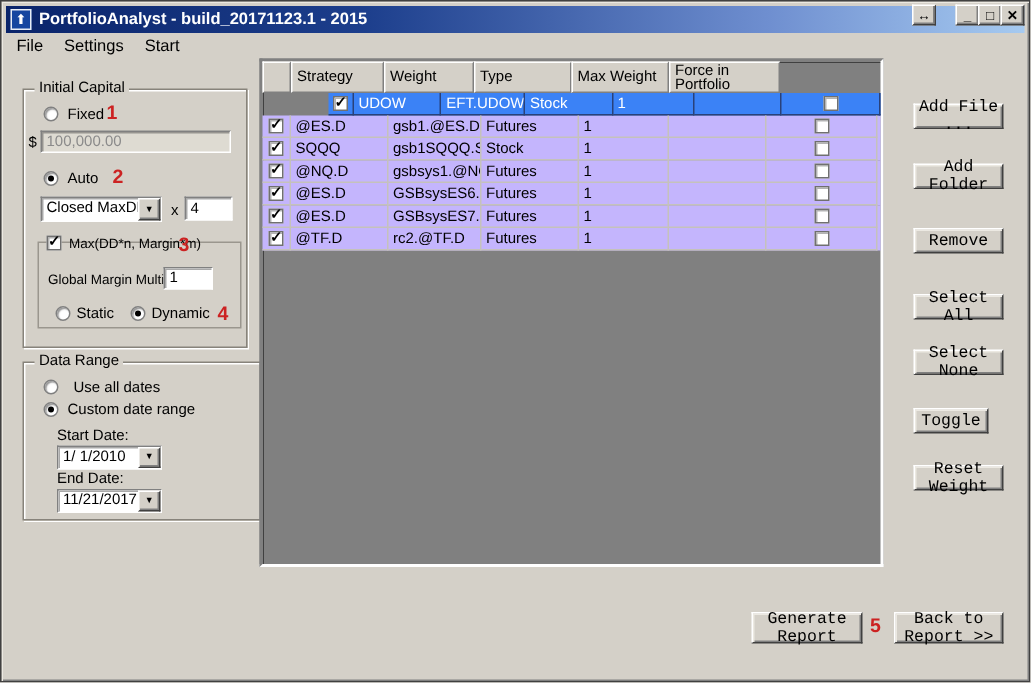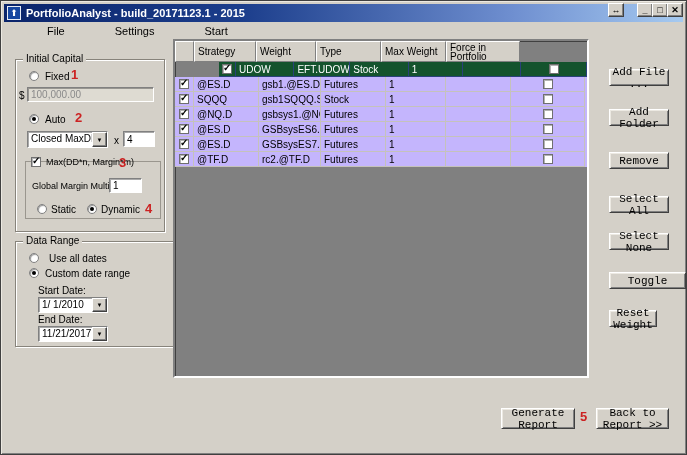--- a/index.html
+++ b/index.html
@@ -30,21 +30,21 @@
     box-shadow: inset -1px -1px 0 #808080;
     font-size: 9px; font-weight: bold; text-align: center; line-height: 12px; cursor: default;
   }
   .btn-help  { right: 62px; }
   .btn-min   { right: 33px; }
   .btn-max   { right: 18px; }
   .btn-close { right: 3px; }
 
   
   .menubar { position: absolute; top: 21px; left: 3px; right: 3px; height: 17px; display: flex; align-items: center; }
-  .menu-item { padding: 2px 7px; margin-left: 36px; }
+  .menu-item { padding: 2px 7px; }
 
   
   .btn {
     position: absolute; background: #d4d0c8;
     border: 1px solid; border-color: #fff #404040 #404040 #fff;
     box-shadow: inset 1px 1px 0 #ece9e2, inset -1px -1px 0 #808080;
     font-size: 11px; text-align: center; cursor: default;
     display: flex; align-items: center; justify-content: center; font-family: Liberation Mono, monospace;
   }
   .groupbox {
@@ -111,21 +111,21 @@
     font-size: 10px; padding: 1px 3px; line-height: 9px;
     display: flex; align-items: center; overflow: hidden;
   }
   .tr { display: flex; height: 15px; background: #c4b5fd; }
   .td {
     border-right: 1px solid #c5c2bb; border-bottom: 1px solid #c5c2bb;
     font-size: 10px; padding: 1px 3px; white-space: nowrap; overflow: hidden;
     display: flex; align-items: center;
   }
   .td.center { justify-content: center; padding: 0; }
-  .tr.sel { background: #14532d; color: #fff; margin-left: 44px; }
+  .tr.sel { background: #3b82f6; color: #fff; margin-left: 44px; }
   .tr.sel .td { border-color: #29417a; }
   .c0 { width: 19px; } .c1 { width: 65px; } .c2 { width: 62px; }
   .c3 { width: 65px; } .c4 { width: 60px; } .c5 { width: 65px; } .c6 { width: 74px; }
 </style>
 </head>
 <body>
 
 <div class="window">
 
   <div class="titlebar">
@@ -293,20 +293,20 @@
           </div>
         </div>
       </div>
   </div>
 
   <div class="btn" style="left:608px; top:68px;  width:60px; height:17px;">Add File ...</div>
   <div class="btn" style="left:608px; top:108px; width:60px; height:17px;">Add Folder</div>
   <div class="btn" style="left:608px; top:151px; width:60px; height:17px;">Remove</div>
   <div class="btn" style="left:608px; top:195px; width:60px; height:17px;">Select All</div>
   <div class="btn" style="left:608px; top:232px; width:60px; height:17px;">Select None</div>
-  <div class="btn" style="left:608px; top:271px; width:77px; height:17px;">Toggle</div>
-  <div class="btn" style="left:608px; top:309px; width:48px; height:17px;">Reset Weight</div>
+  <div class="btn" style="left:608px; top:271px; width:50px; height:17px;">Toggle</div>
+  <div class="btn" style="left:608px; top:309px; width:60px; height:17px;">Reset Weight</div>
 
   <div class="btn" style="left:500px; top:407px; width:74px; height:21px;">Generate Report</div>
   <div class="ann" style="left:579px; top:408px;">5</div>
   <div class="btn" style="left:595px; top:407px; width:73px; height:21px;">Back to Report &gt;&gt;</div>
 
 </div>
 
 </body></html>

